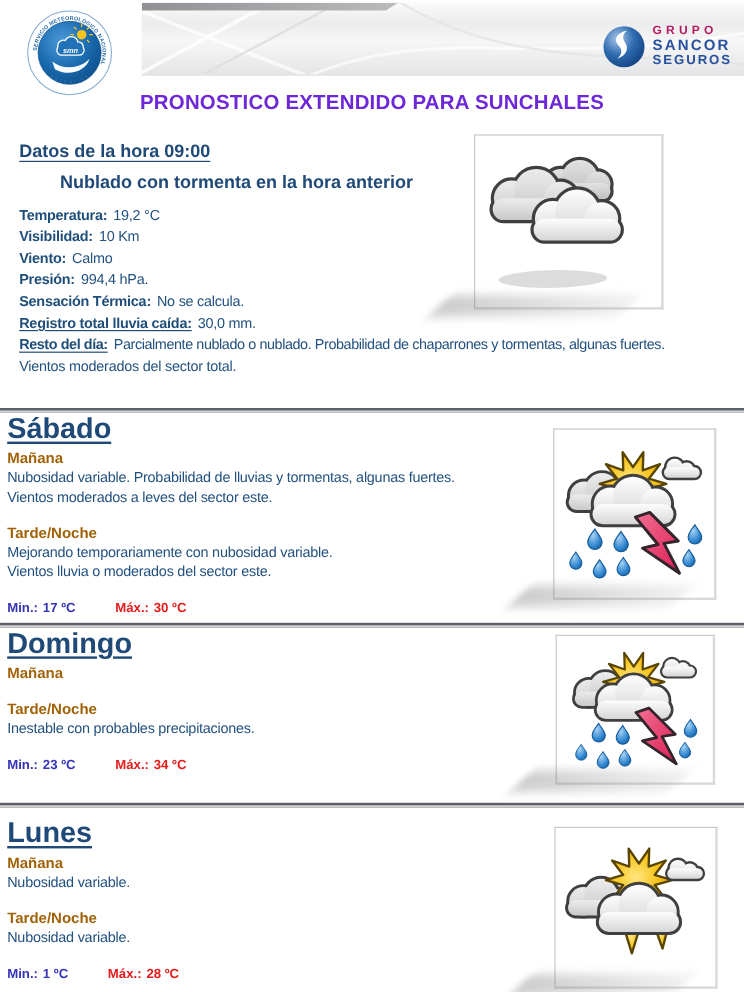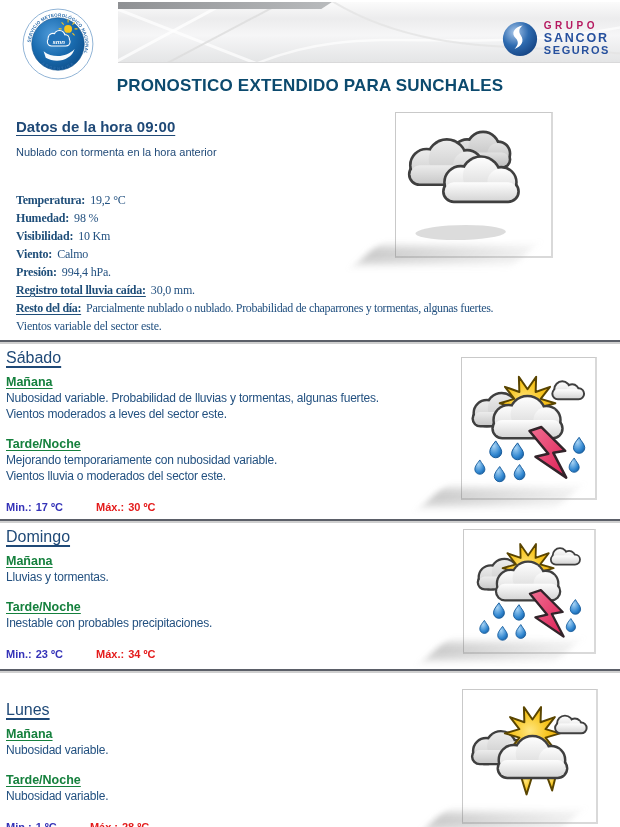--- a/index.html
+++ b/index.html
@@ -19,45 +19,45 @@
   .smn-logo svg{width:100%;height:100%;display:block;}
   .sancor-logo{position:absolute;right:10px;top:19px;display:flex;align-items:center;gap:6px;}
   .sancor-sphere{width:36px;height:36px;}
   .sancor-text{line-height:1.05;text-align:left;}
   .sancor-grupo{font-size:10px;font-weight:700;letter-spacing:3.5px;color:#B5185F;}
   .sancor-sancor{font-size:12.5px;font-weight:700;letter-spacing:1.8px;color:#27519E;}
   .sancor-seguros{font-size:11px;font-weight:700;letter-spacing:1.6px;color:#27519E;}
 
   
   .title{margin:14px 0 12px;height:22px;text-align:center;font-size:17px;font-weight:700;
-         color:#0c4a6e;letter-spacing:.2px;}
+         color:#6d28d9;letter-spacing:.2px;}
 
   
   .sec{position:relative;padding-left:16px;box-sizing:border-box;}
   .sec-current{height:230px;padding-top:8px;}
   .h-datos{font-size:15px;font-weight:700;color:#1F4977;text-decoration:underline;
            text-underline-offset:3px;line-height:18px;display:inline-block;}
-  .h-cond{font-size:11px;font-weight:400;color:#1F4977;margin-top:7px;line-height:19px;}
-  .fields{margin-top:29px;font-size:12px;letter-spacing:-0.2px;font-family:Liberation Serif, serif;}
+  .h-cond{font-size:15px;font-weight:700;color:#1F4977;margin-top:7px;line-height:19px;margin-left:34px;}
+  .fields{margin-top:8px;font-size:12px;letter-spacing:-0.2px;}
   .frow{line-height:18px;white-space:nowrap;}
   .frow-tight{letter-spacing:-0.35px;}
   .flabel{font-weight:700;margin-right:5px;color:#1F4E79;}
   .ul{text-decoration:underline;text-underline-offset:2px;}
   .fval{color:#235180;}
   .extra{line-height:18px;white-space:nowrap;font-size:12px;letter-spacing:-0.2px;color:#235180;}
 
   .sep{height:2px;background:#5b5f68;border-bottom:2px solid #cfcfcf;}
 
   .day{position:relative;padding:2px 0 0 6px;box-sizing:border-box;}
   .day-sat{height:175px;}
   .day-sun{height:146px;}
-  .day-mon{height:152px;padding-top:25px;}
-  .day-name{font-size:16px;font-weight:400;color:#1F4977;line-height:24px;margin-bottom:4px;}
+  .day-mon{height:152px;padding-top:10px;}
+  .day-name{font-size:24px;font-weight:700;color:#1F4977;line-height:24px;margin-bottom:4px;}
   .day-name span{text-decoration:underline;text-underline-offset:3px;text-decoration-thickness:2px;}
-  .sub{font-size:12.5px;font-weight:700;color:#15803d;text-decoration:underline;
+  .sub{font-size:12.5px;font-weight:700;color:#a16207;
        text-underline-offset:2px;line-height:16px;}
   .gap{margin-top:14px;}
   .bodyline{font-size:12px;letter-spacing:-0.2px;color:#235180;line-height:16px;white-space:nowrap;}
   .minmax{margin-top:14px;font-size:11px;font-weight:700;line-height:18px;}
   .min{color:#3533B8;}
   .max{color:#E41B1B;margin-left:30px;}
   .mmv{margin-left:4px;}
 
   
   .icon-box{position:absolute;background:#fff;border:1px solid #c9c9c9;
@@ -197,27 +197,27 @@
   </div>
 
   <div class="title">PRONOSTICO EXTENDIDO PARA SUNCHALES</div>
 
   <div class="sec sec-current">
     <div><span class="h-datos">Datos de la hora 09:00</span></div>
     <div class="h-cond">Nublado con tormenta en la hora anterior</div>
 
     <div class="fields">
       <div class="frow"><span class="flabel">Temperatura:</span><span class="fval">19,2 °C</span></div>
-      <div class="frow"><span class="flabel">Humedad:</span><span class="fval">98 %</span></div>
       <div class="frow"><span class="flabel">Visibilidad:</span><span class="fval">10 Km</span></div>
       <div class="frow"><span class="flabel">Viento:</span><span class="fval">Calmo</span></div>
       <div class="frow"><span class="flabel">Presión:</span><span class="fval">994,4 hPa.</span></div>
+      <div class="frow"><span class="flabel">Sensación Térmica:</span><span class="fval">No se calcula.</span></div>
       <div class="frow"><span class="flabel ul">Registro total  lluvia caída:</span><span class="fval">30,0 mm.</span></div>
       <div class="frow frow-tight"><span class="flabel ul">Resto del día:</span><span class="fval">Parcialmente nublado o nublado. Probabilidad de chaparrones y tormentas, algunas fuertes.</span></div>
-      <div class="extra">Vientos variable del sector este.</div>
+      <div class="extra">Vientos moderados del sector total.</div>
     </div>
 
     <div class="icon-box box-current">
       <svg viewBox="0 0 134 134">
         <g transform="translate(55,112) skewX(-35)">
             <ellipse rx="42" ry="7" fill="#c9c9c9" opacity="0.65"></ellipse>
           </g>
         <use href="#cl-med" transform="translate(48,24)" stroke="#3f3f3f" stroke-width="5" fill="none"></use>
         <use href="#cl-med" transform="translate(48,24)" fill="url(#gradCloudC)"></use>
         <use href="#cl-big" transform="translate(8,34)" stroke="#3f3f3f" stroke-width="5" fill="none"></use>
@@ -264,21 +264,20 @@
         </g>
       </svg>
     </div>
   </div>
 
   <div class="sep"></div>
 
   <div class="day day-sun">
     <div class="day-name"><span>Domingo</span></div>
     <div class="sub">Mañana</div>
-    <div class="bodyline">Lluvias y tormentas.</div>
     <div class="sub gap">Tarde/Noche</div>
     <div class="bodyline">Inestable con probables precipitaciones.</div>
     <div class="minmax">
       <span class="min"><span>Min.:</span><span class="mmv">23 ºC</span></span>
       <span class="max"><span>Máx.:</span><span class="mmv">34 ºC</span></span>
     </div>
 
     <div class="icon-box box-sun">
       <svg viewBox="0 0 134 134">
         <use href="#cl-med" transform="translate(12,38)" stroke="#3f3f3f" stroke-width="5" fill="none"></use>

